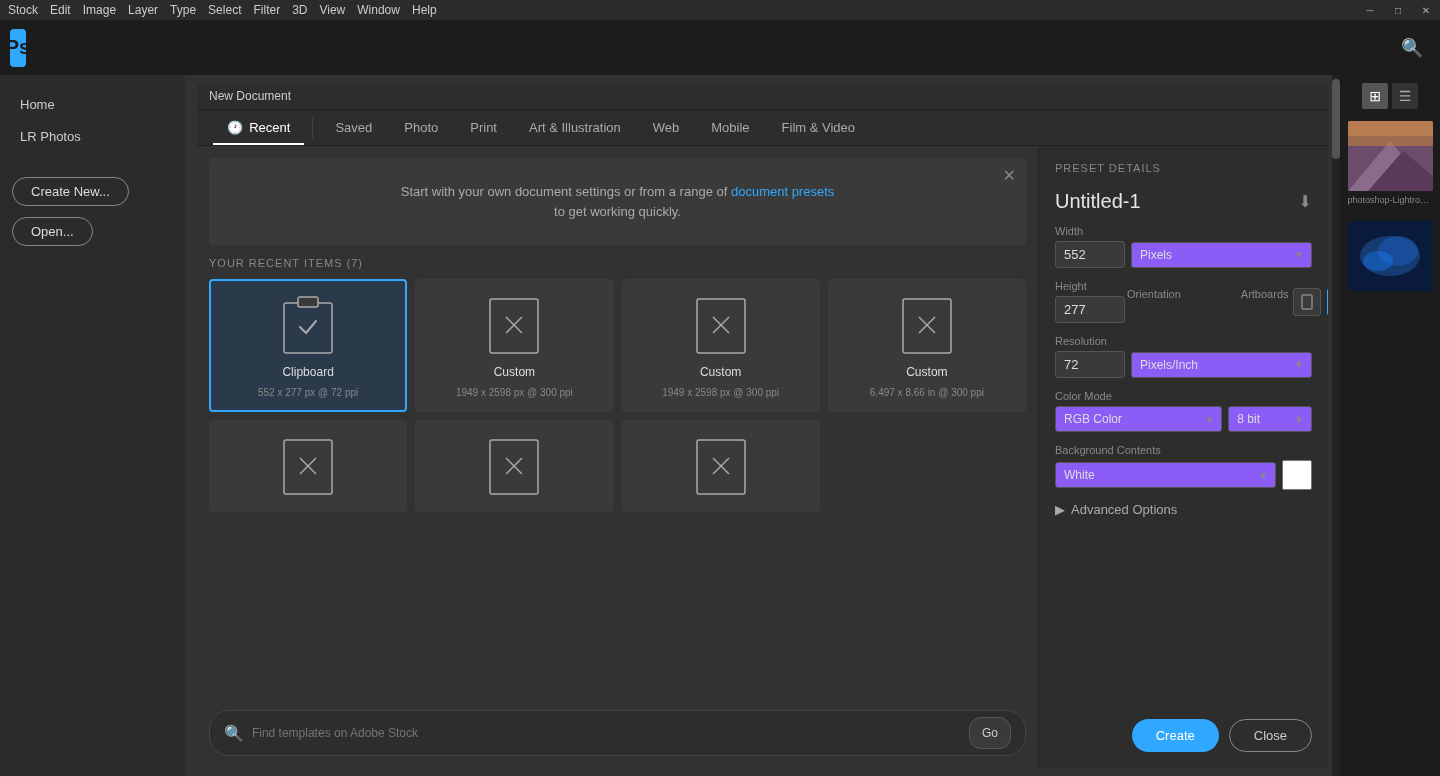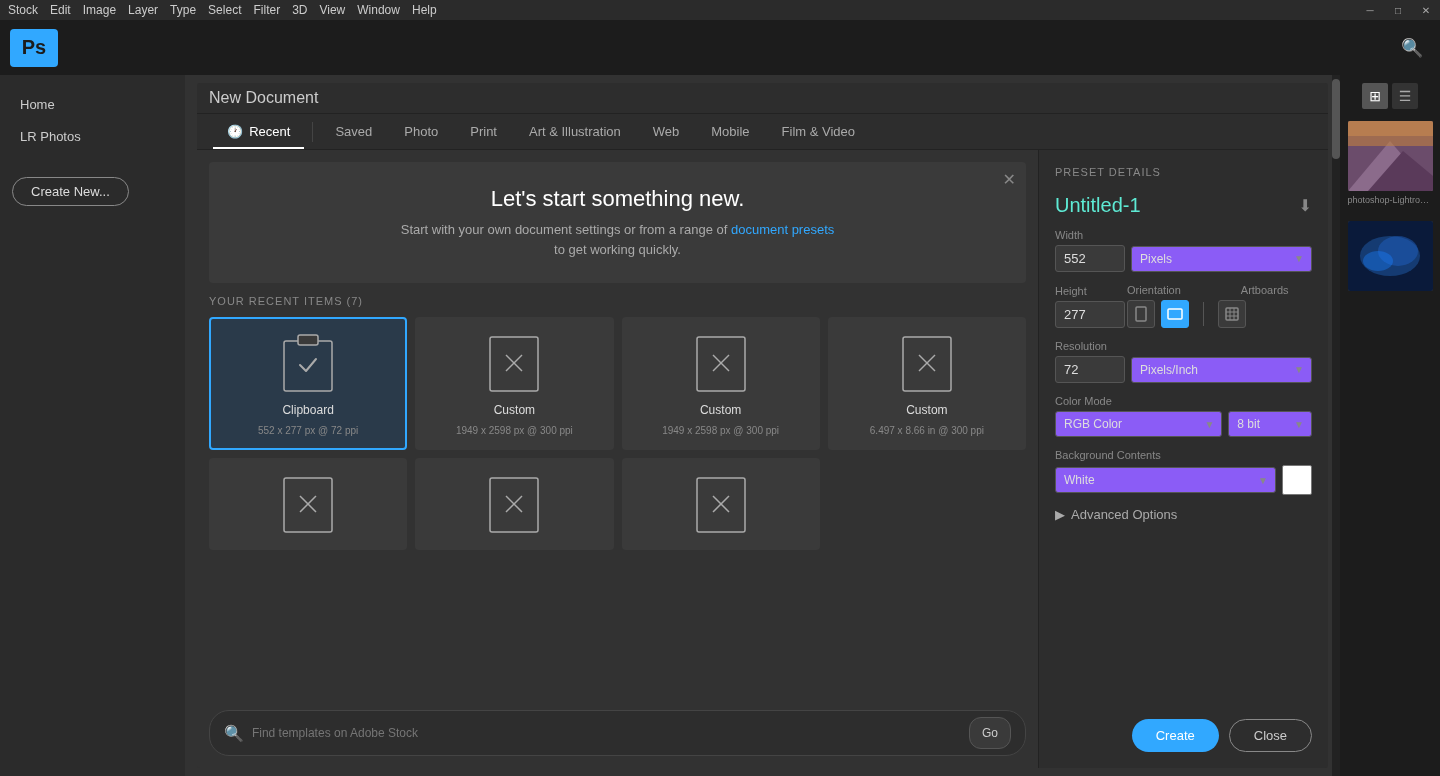--- a/index.html
+++ b/index.html
@@ -49,21 +49,21 @@
     
     .title-bar {
       background: #1c1c1c;
       height: 55px;
       display: flex;
       align-items: center;
       padding: 0 10px;
       position: relative;
     }
     .ps-logo {
-      width: 48px;
+      width: 16px;
       height: 38px;
       background: #31a8ff;
       display: flex;
       align-items: center;
       justify-content: center;
       font-size: 20px;
       font-weight: bold;
       color: #1c1c1c;
       border-radius: 4px;
       margin-right: 8px;
@@ -192,21 +192,21 @@
       flex: 1;
       display: flex;
       flex-direction: column;
       margin: 8px 12px;
       border-radius: 3px;
       overflow: hidden;
     }
     .dialog-title-bar {
       background: #2d2d2d;
       padding: 6px 12px;
-      font-size: 16px;
+      font-size: 12px;
       color: #ccc;
       border-bottom: 1px solid #222;
     }
 
     
     .tabs-bar {
       background: #2d2d2d;
       display: flex;
       align-items: center;
       padding: 0 16px;
@@ -392,21 +392,21 @@
       text-transform: uppercase;
       margin-bottom: 4px;
     }
     .preset-name-row {
       display: flex;
       align-items: center;
       justify-content: space-between;
     }
     .preset-name {
       font-size: 20px;
-      color: #5eead4;
+      color: #e5e5e5;
       font-weight: 300;
     }
     .save-icon {
       font-size: 16px;
       color: #888;
       cursor: pointer;
     }
     .field-row {
       display: flex;
       flex-direction: column;
@@ -453,21 +453,21 @@
       position: absolute;
       right: 8px;
       pointer-events: none;
       color: #888;
       font-size: 10px;
     }
 
     
     .orientation-row {
       display: flex;
-      flex-direction: column;
+      flex-direction: row;
       gap: 4px;
     }
     .orient-labels {
       display: flex;
       gap: 60px;
     }
     .orient-label {
       font-size: 11px;
       color: #888;
     }
@@ -607,20 +607,23 @@
 </div>
 
 <div class="main-layout">
 
   <div class="sidebar">
     <div class="sidebar-item">Home</div>
     <div class="sidebar-item">LR Photos</div>
     <div style="margin-top: 16px;">
       <div class="btn-create">Create New...</div>
     </div>
+    <div>
+      <div class="btn-open">Open...</div>
+    </div>
   </div>
 
   <div class="content-area">
     <div class="new-doc-dialog">
       <div class="dialog-title-bar">New Document</div>
 
       <div class="tabs-bar">
         <div class="tab active">
           <span>🕐</span>
           <span>Recent</span>
@@ -648,21 +651,20 @@
             <span>Film &amp; Video</span>
           </div>
       </div>
 
       <div class="dialog-body">
 
         <div class="dialog-main">
 
           <div class="welcome-banner">
             <div class="close-btn">✕</div>
-            <div class="welcome-title">Let's start something new.</div>
             <div class="welcome-desc">
               <span>Start with your own document settings or from a range of </span><a>document presets</a><br>
               <span>
 to get working quickly.</span>
             </div>
           </div>
 
           <div class="recent-section">
             <div class="recent-header">YOUR RECENT ITEMS  (7)</div>
 

